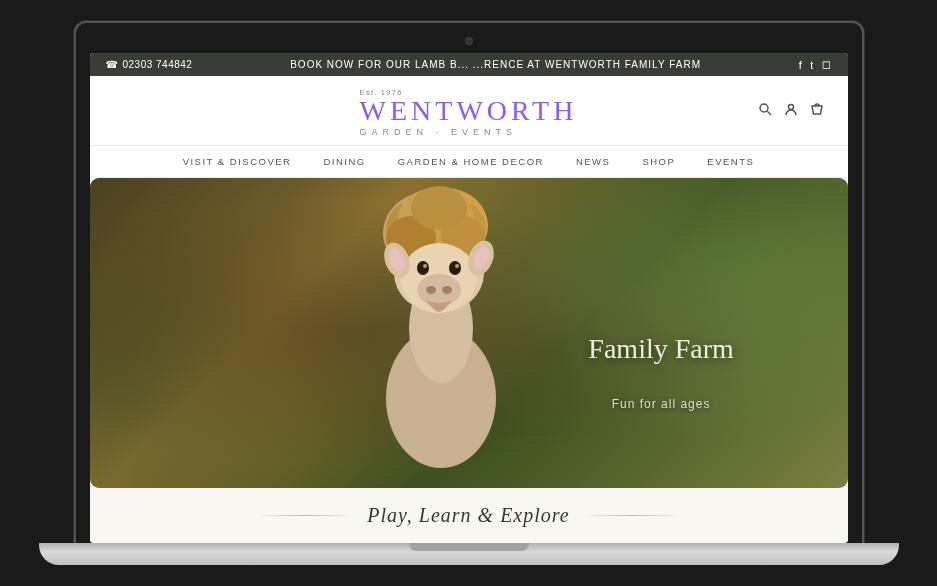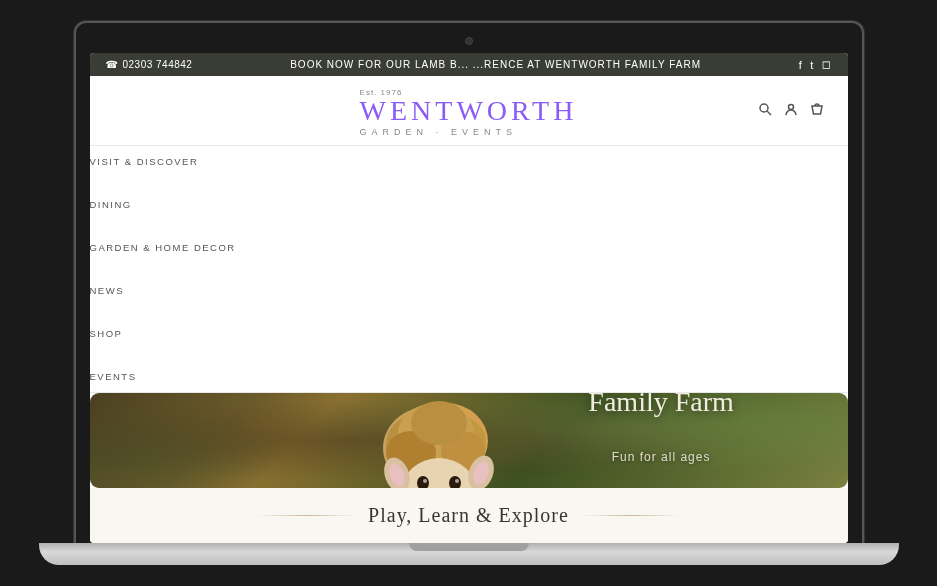--- a/index.html
+++ b/index.html
@@ -165,21 +165,20 @@
     }
 
     
     .nav {
       background: #fff;
       display: flex;
       justify-content: center;
       gap: 32px;
       padding: 10px 0;
       border-bottom: 1px solid #e8e8e8;
-      flex-direction: column;
     }
 
     .nav-item {
       font-size: 9.5px;
       letter-spacing: 1.5px;
       color: #555;
       text-transform: uppercase;
       font-family: Arial, sans-serif;
       cursor: pointer;
     }
@@ -243,20 +242,21 @@
     
     .bottom-section {
       background: #f8f7f2;
       padding: 16px;
       text-align: center;
       display: flex;
       align-items: center;
       justify-content: center;
       gap: 12px;
       min-height: 52px;
+      font-style: italic;
     }
 
     .bottom-line {
       flex: 1;
       height: 1px;
       background: linear-gradient(to right, transparent, #c8b89a, transparent);
       max-width: 100px;
     }
 
     .bottom-title {

